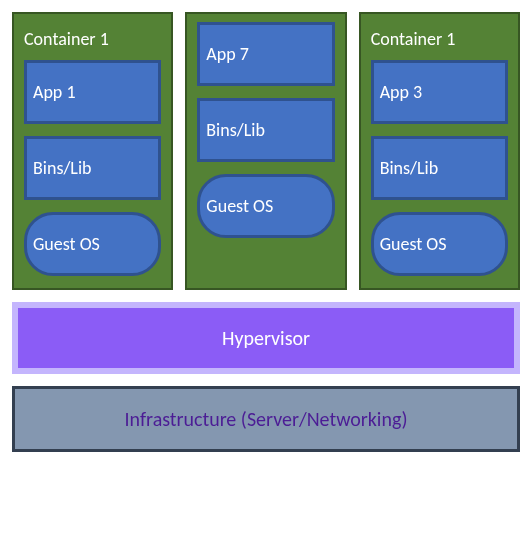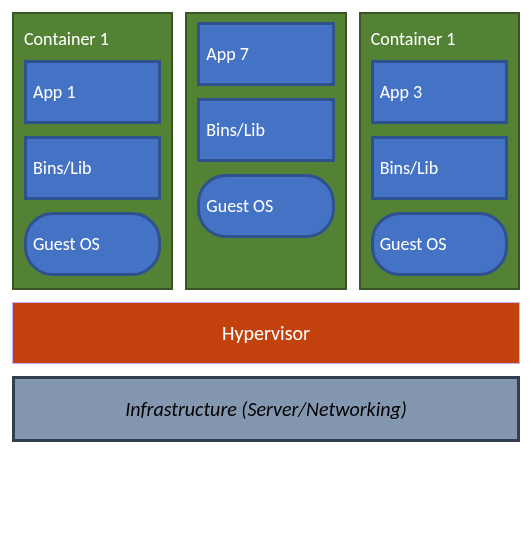--- a/index.html
+++ b/index.html
@@ -39,30 +39,29 @@
     margin-bottom: 12px;
   }
   .box:last-child { margin-bottom: 0; border-radius: 29px; }
   .layer {
     text-align: center;
     font-size: 20px;
     padding: 18px 10px;
     margin-bottom: 12px;
   }
   .layer.hypervisor {
-    background: #c2410c;
-    border: 1px solid #c4b5fd;
+    background: #8b5cf6;
+    border: 6px solid #c4b5fd;
     color: #ffffff;
   }
   .layer.infra {
     background: #8497b0;
     border: 3px solid #333f50;
-    color: #000000;
+    color: #4c1d95;
     margin-bottom: 0;
-    font-style: italic;
   }
 </style>
 </head>
 <body>
 
 <div class="containers-row">
 
   <div class="container-col">
     <div class="container-title">Container 1</div>
     <div class="box">App 1</div>

